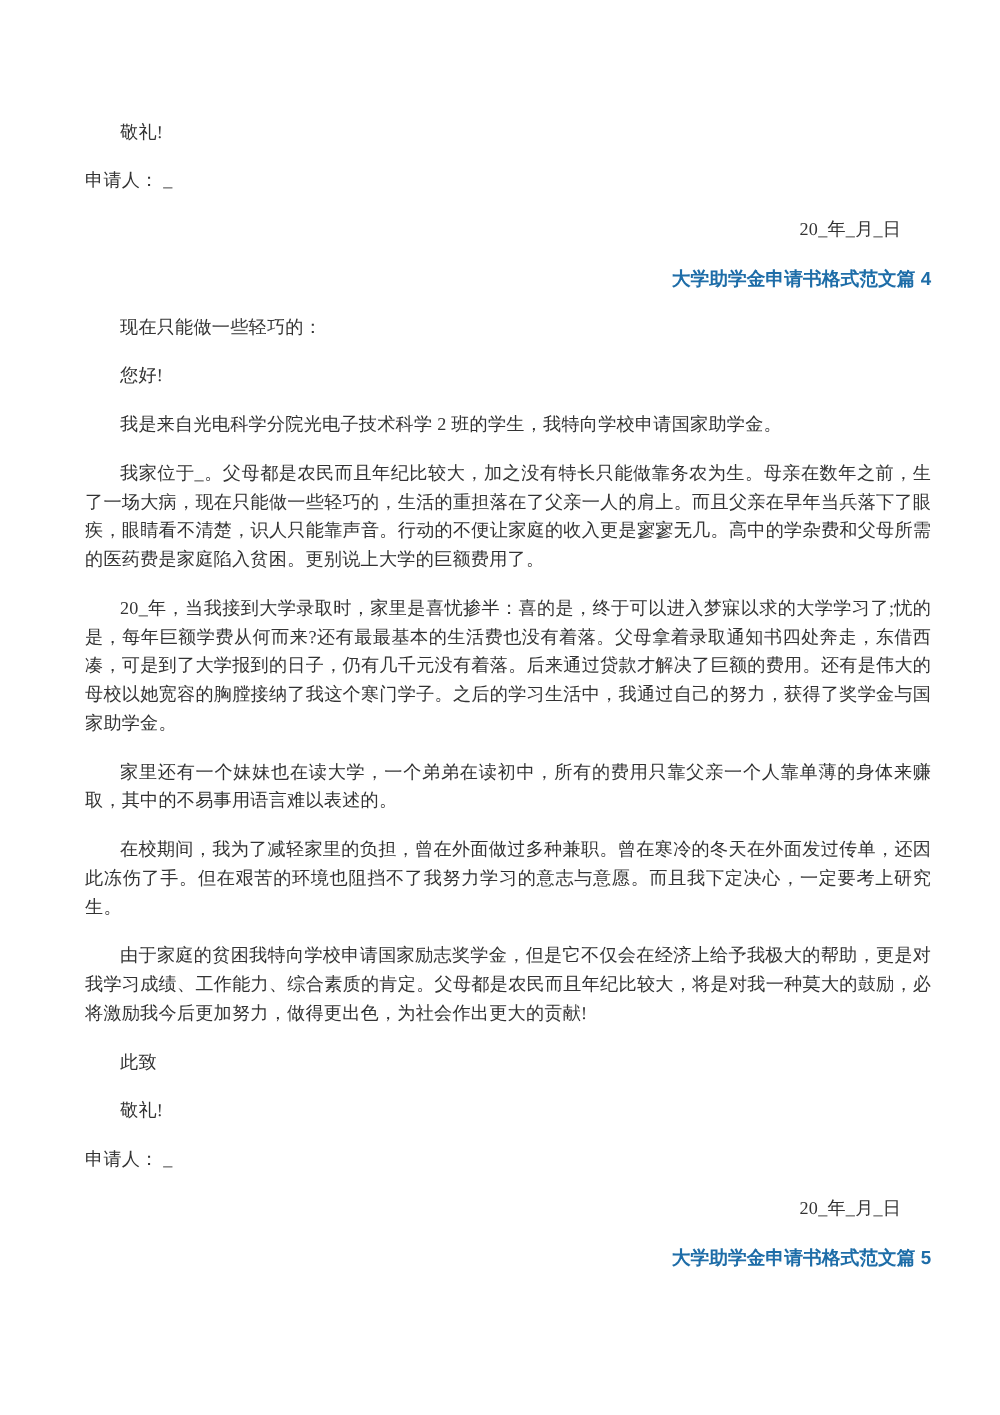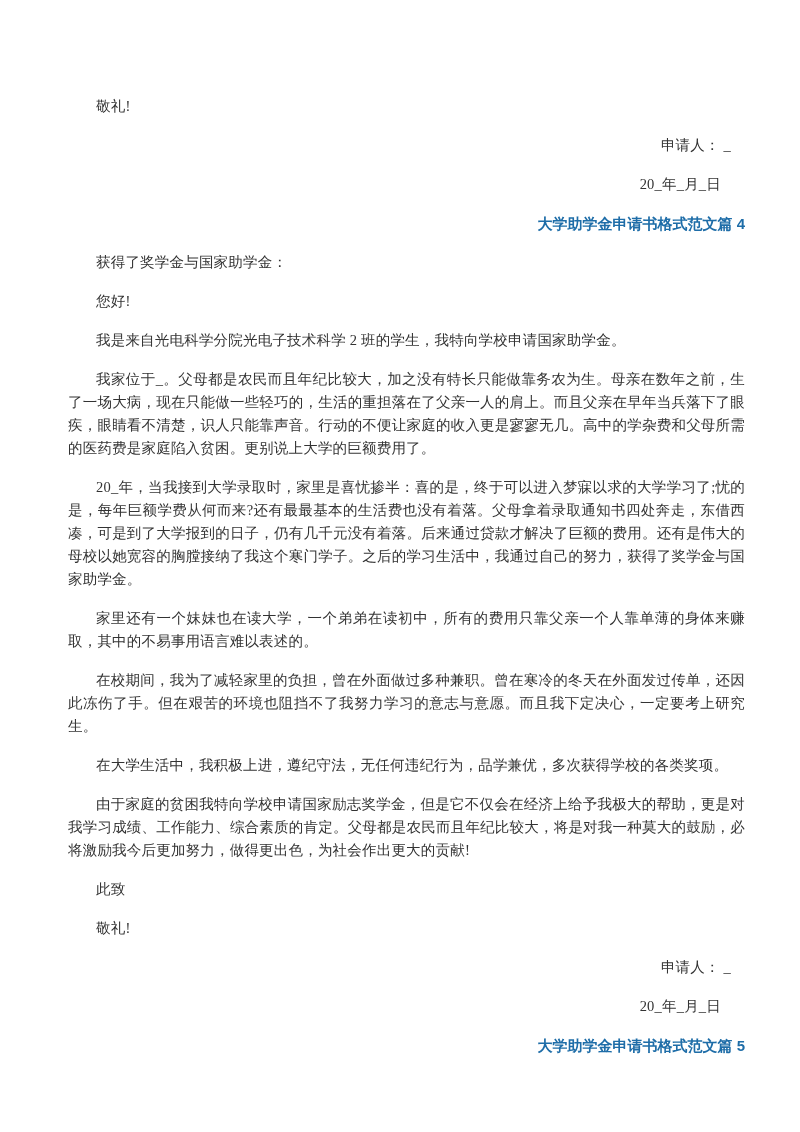--- a/index.html
+++ b/index.html
@@ -26,21 +26,20 @@
   .para {
     margin: 0 0 16px 0;
     text-indent: 28px;
     text-align: justify;
     letter-spacing: 0.2px;
   }
   .salute {
     text-align: left;
   }
   .sign {
-    text-align: right;
     text-indent: 0;
     padding-right: 14px;
     margin-top: 12px;
   }
   .date-line {
     text-align: right;
     text-indent: 0;
     padding-right: 24px;
     margin-top: 13px;
   }
@@ -57,28 +56,27 @@
 </head>
 <body>
 
 <div class="page">
 
   <p class="para salute">敬礼!</p>
   <p class="para sign">申请人： _</p>
   <p class="para date-line">20_年_月_日</p>
 
   <p class="heading">大学助学金申请书格式范文篇 4</p>
-  <p class="para">获得了奖学金与国家助学金：</p>
+  <p class="para">现在只能做一些轻巧的：</p>
   <p class="para">您好!</p>
   <p class="para">我是来自光电科学分院光电子技术科学 2 班的学生，我特向学校申请国家助学金。</p>
   <p class="para">我家位于_。父母都是农民而且年纪比较大，加之没有特长只能做靠务农为生。母亲在数年之前，生了一场大病，现在只能做一些轻巧的，生活的重担落在了父亲一人的肩上。而且父亲在早年当兵落下了眼疾，眼睛看不清楚，识人只能靠声音。行动的不便让家庭的收入更是寥寥无几。高中的学杂费和父母所需的医药费是家庭陷入贫困。更别说上大学的巨额费用了。</p>
   <p class="para">20_年，当我接到大学录取时，家里是喜忧掺半：喜的是，终于可以进入梦寐以求的大学学习了;忧的是，每年巨额学费从何而来?还有最最基本的生活费也没有着落。父母拿着录取通知书四处奔走，东借西凑，可是到了大学报到的日子，仍有几千元没有着落。后来通过贷款才解决了巨额的费用。还有是伟大的母校以她宽容的胸膛接纳了我这个寒门学子。之后的学习生活中，我通过自己的努力，获得了奖学金与国家助学金。</p>
   <p class="para">家里还有一个妹妹也在读大学，一个弟弟在读初中，所有的费用只靠父亲一个人靠单薄的身体来赚取，其中的不易事用语言难以表述的。</p>
   <p class="para">在校期间，我为了减轻家里的负担，曾在外面做过多种兼职。曾在寒冷的冬天在外面发过传单，还因此冻伤了手。但在艰苦的环境也阻挡不了我努力学习的意志与意愿。而且我下定决心，一定要考上研究生。</p>
-  <p class="para">在大学生活中，我积极上进，遵纪守法，无任何违纪行为，品学兼优，多次获得学校的各类奖项。</p>
   <p class="para">由于家庭的贫困我特向学校申请国家励志奖学金，但是它不仅会在经济上给予我极大的帮助，更是对我学习成绩、工作能力、综合素质的肯定。父母都是农民而且年纪比较大，将是对我一种莫大的鼓励，必将激励我今后更加努力，做得更出色，为社会作出更大的贡献!</p>
   <p class="para">此致</p>
   <p class="para salute">敬礼!</p>
   <p class="para sign">申请人： _</p>
   <p class="para date-line">20_年_月_日</p>
 
   <p class="heading">大学助学金申请书格式范文篇 5</p>
 
 </div>
 

